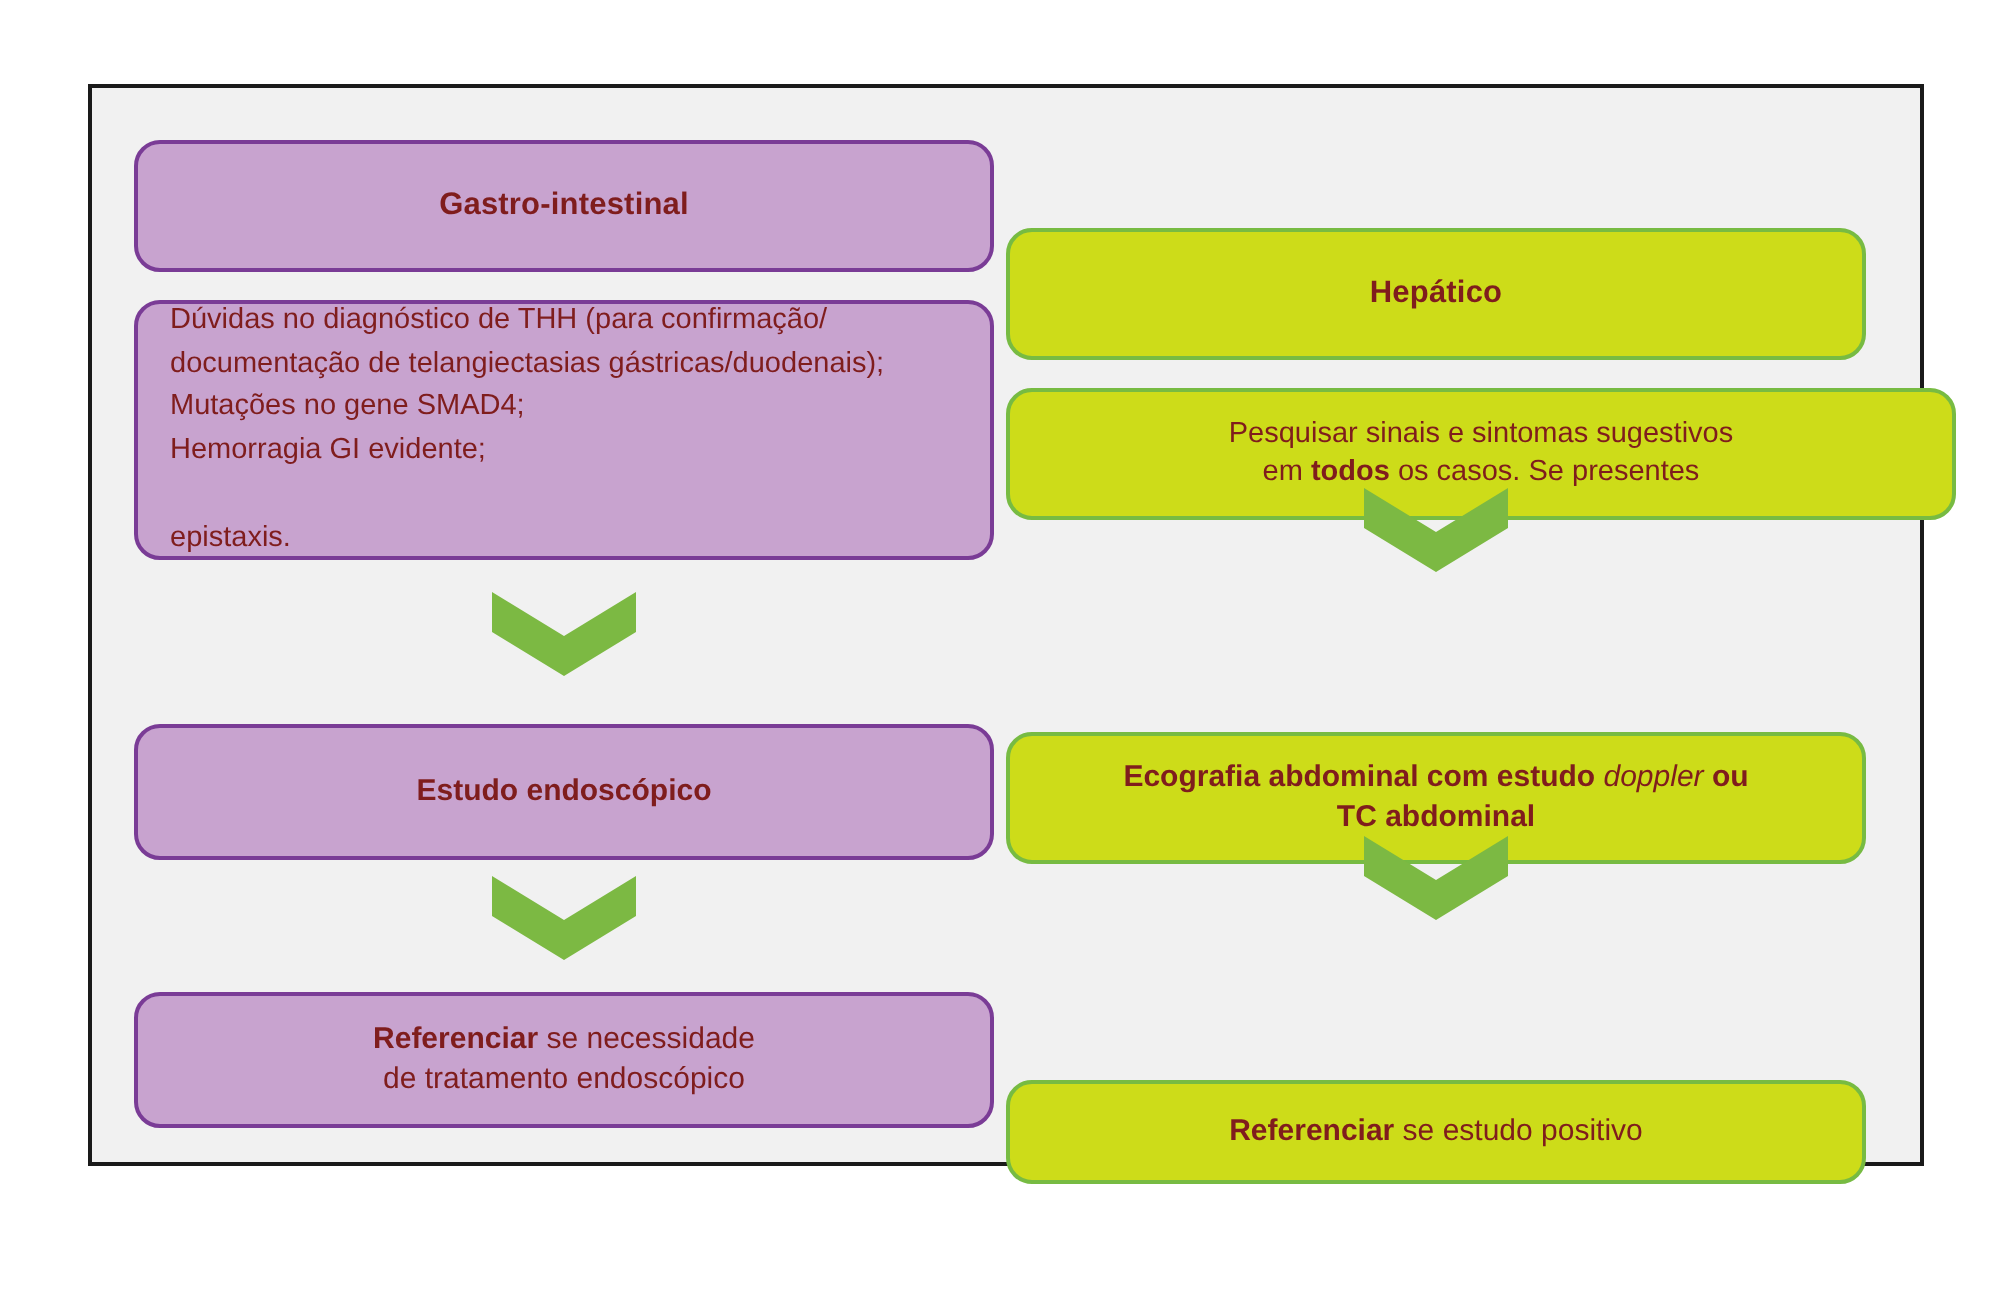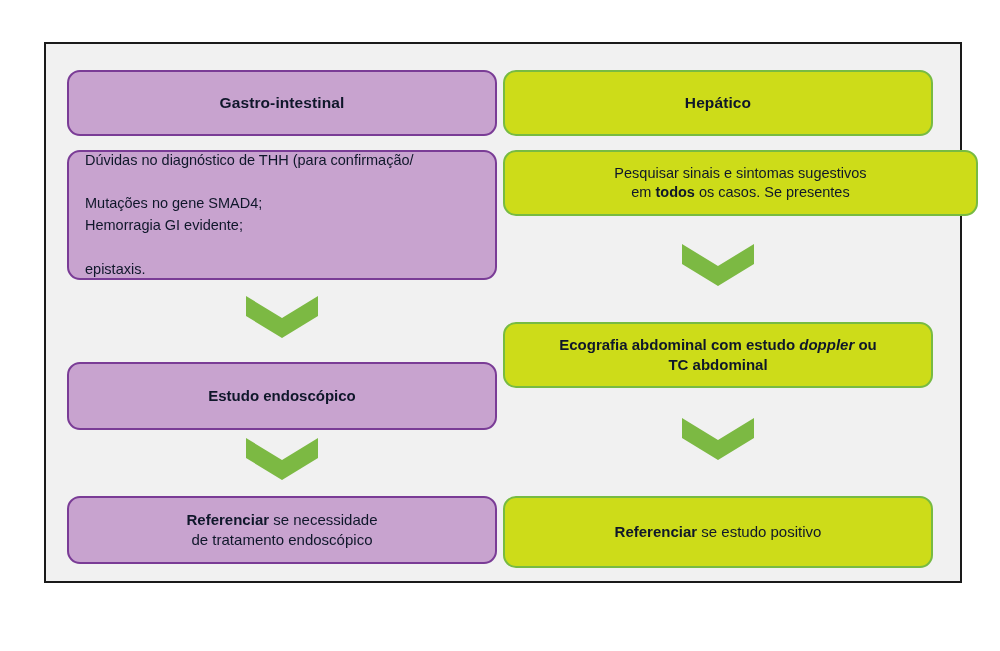--- a/index.html
+++ b/index.html
@@ -51,32 +51,33 @@
 
   
   .node {
     position: absolute;
     box-sizing: border-box;
     border-radius: 13px;
     display: flex;
     align-items: center;
     justify-content: center;
     text-align: center;
-    color: #0f172a;
+    color: #7f1d1d;
     line-height: 1.32;
   }
   .node .inner { width: 100%; }
 
   .node.purple {
     background: #c8a3cf;
     border: 2px solid #7a3c96;
   }
   .node.green {
     background: #cddc19;
     border: 2px solid #77bb42;
+    margin-top: 44px;
   }
 
   .node.header {
     font-weight: bold;
     font-size: 15.5px;
     letter-spacing: 0.1px;
   }
   .node.body-center {
     font-size: 14.5px;
     font-weight: normal;
@@ -88,34 +89,34 @@
     justify-content: flex-start;
     padding: 10px 14px 10px 16px;
     line-height: 1.5;
   }
   .node.strong-center {
     font-size: 15px;
     font-weight: bold;
   }
 
   .node .lead { font-weight: bold; }
-  .node .em-bold { font-weight: bold; font-style: italic; text-align: right; }
+  .node .em-bold { font-weight: normal; font-style: italic; text-align: right; }
   .node .reg { font-weight: normal; }
 
   
   .box-gi-header     { left: 0;   top: 26px;  width: 430px; height: 66px; }
   .box-gi-criteria   { left: 0;   top: 106px; width: 430px; height: 130px; }
   .box-gi-endoscopy  { left: 0;   top: 318px; width: 430px; height: 68px; }
   .box-gi-refer      { left: 0;   top: 452px; width: 430px; height: 68px; }
 
   
   .box-hep-header    { left: 0;   top: 26px;  width: 430px; height: 66px; }
   .box-hep-screen    { left: 0;   top: 106px; width: 475px; height: 66px; }
   .box-hep-imaging   { left: 0;   top: 278px; width: 430px; height: 66px; }
-  .box-hep-refer     { left: 0;   top: 452px; width: 430px; height: 72px; }
+  .box-hep-refer     { left: 0;   top: 452px; width: 430px; height: 52px; }
 
   
   .chevron {
     position: absolute;
     width: 72px;
     height: 44px;
   }
   .chevron svg { display: block; width: 100%; height: 100%; }
 
   .arrow-gi-1  { left: 179px; top: 250px; }
@@ -146,21 +147,21 @@
 
       <div class="column left">
 
         <div class="node purple header box-gi-header">
           <span class="inner">Gastro-intestinal</span>
         </div>
 
         <div class="node purple body-left box-gi-criteria">
           <span class="inner">
             <span>Dúvidas no diagnóstico de THH (para confirmação/</span><br>
-            <br>
+            <span>documentação de telangiectasias gástricas/duodenais);</span><br>
             <span>Mutações no gene SMAD4;</span><br>
             <span>Hemorragia GI evidente;</span><br>
             <br>
             <span>epistaxis.</span>
           </span>
         </div>
 
         <div class="chevron arrow-gi-1">
           <svg viewBox="0 0 72 44" xmlns="http://www.w3.org/2000/svg" aria-hidden="true">
             <polygon points="0,2 0,22 36,44 72,22 72,2 36,24" fill="#7cb943"></polygon>

